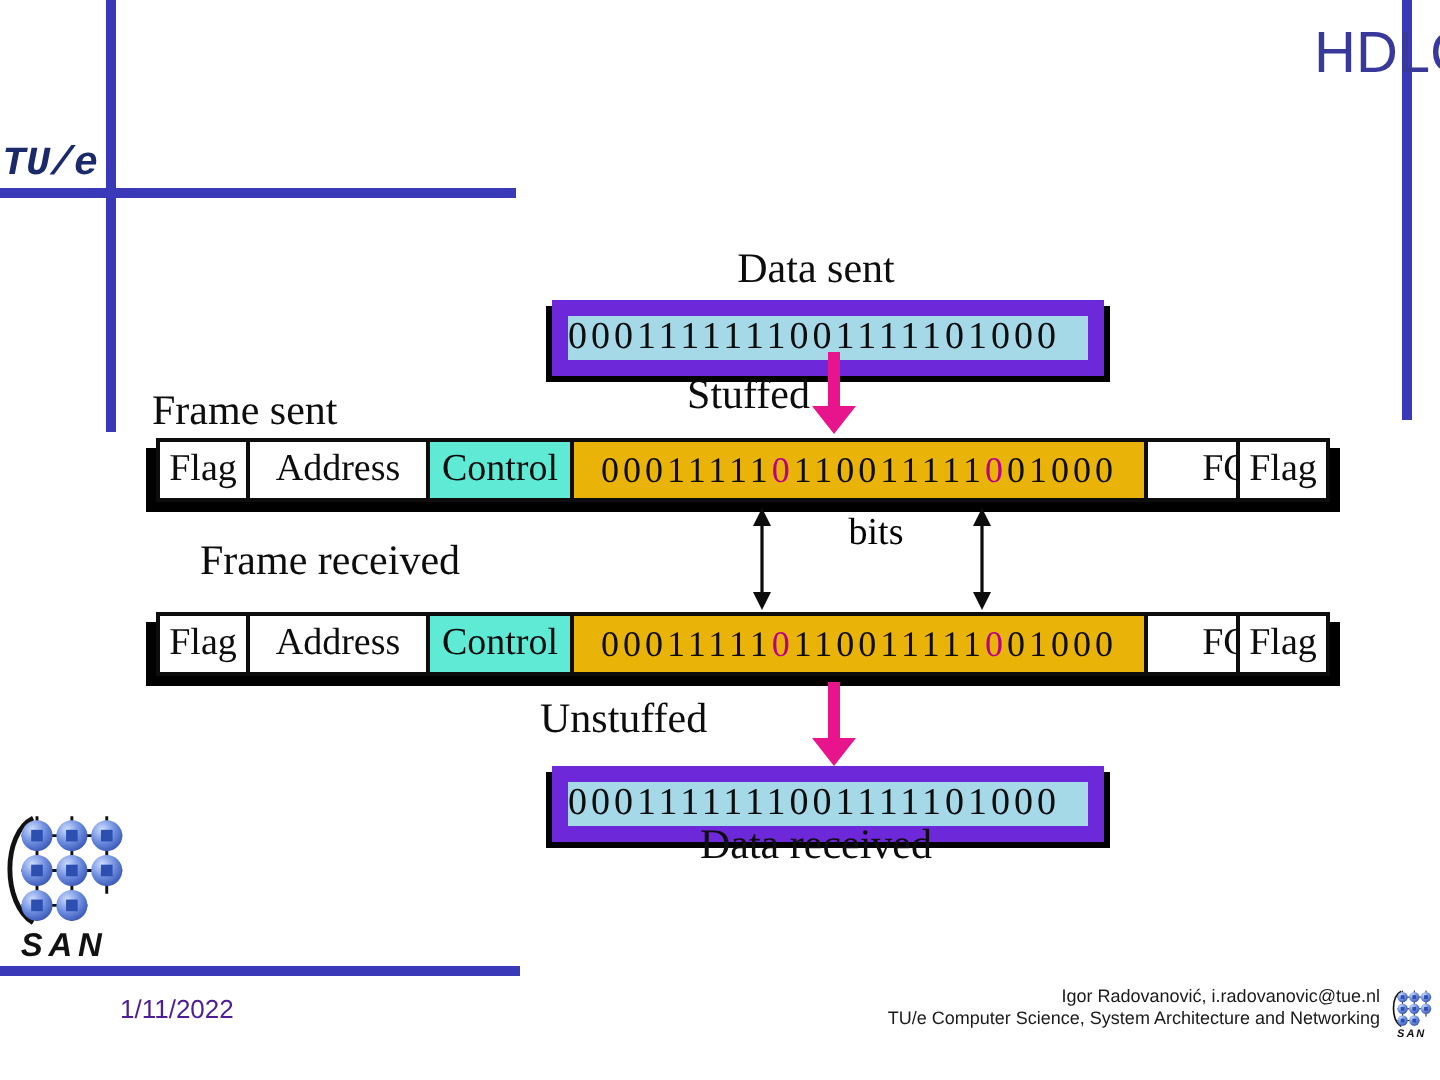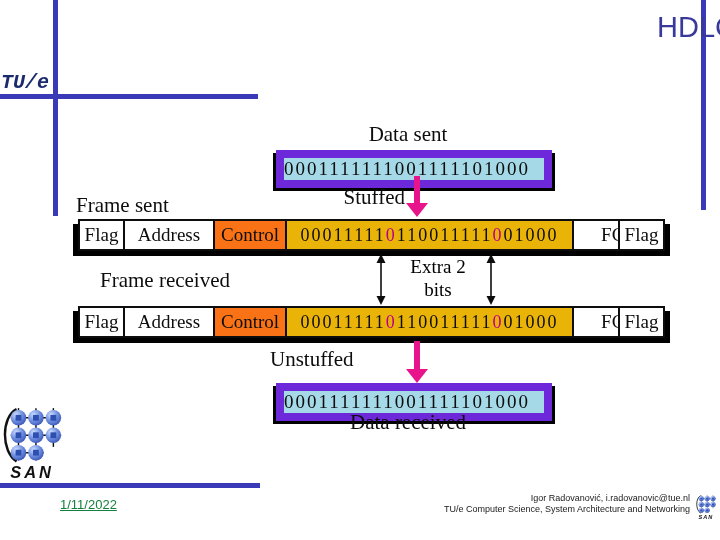--- a/index.html
+++ b/index.html
@@ -55,30 +55,30 @@
   .frame-row-sent{top:219px;}
   .frame-row-received{top:306px;}
   .fcell{
     box-sizing:border-box;border:2px solid #0d0d0d;background:#ffffff;
     display:flex;align-items:center;justify-content:center;
     font-size:19px;color:#0d0d0d;white-space:nowrap;
   }
   .fcell + .fcell{margin-left:-2px;}
   .fcell-flag{width:47px;}
   .fcell-address{width:92px;}
-  .fcell-control{width:74px;background:#f97316;}
+  .fcell-control{width:74px;background:#5eead4;}
   .fcell-bits{width:289px;background:#eab308;font-size:18px;letter-spacing:2px;}
   .fcell-fcs{width:43px;padding-left:44px;}
   .stuffed-bit{color:#bb0088;}
 
   .extra-label{left:394px;top:255px;width:88px;text-align:center;font-size:19px;line-height:23px;}
 
   .footer-date{
     left:60px;top:497px;font-family:"Liberation Sans",sans-serif;
-    font-size:13px;color:#15803d;text-decoration:underline;
+    font-size:13px;color:#4c1d95;
   }
   .footer-credits{
     left:300px;top:493px;width:390px;text-align:right;
     font-family:"Liberation Sans",sans-serif;font-size:9px;line-height:11px;color:#1a1a1a;
   }
 </style>
 </head>
 <body>
 
 <div class="abs rule vrule-left"></div>
@@ -121,21 +121,20 @@
   <line x1="8" y1="6" x2="8" y2="45" stroke="#0d0d0d" stroke-width="1.6"></line>
   <polygon points="3.5,9 12.5,9 8,0" fill="#0d0d0d"></polygon>
   <polygon points="3.5,42 12.5,42 8,51" fill="#0d0d0d"></polygon>
 </svg>
 <svg class="abs" style="left:483px;top:254px;" width="16" height="51">
   <line x1="8" y1="6" x2="8" y2="45" stroke="#0d0d0d" stroke-width="1.6"></line>
   <polygon points="3.5,9 12.5,9 8,0" fill="#0d0d0d"></polygon>
   <polygon points="3.5,42 12.5,42 8,51" fill="#0d0d0d"></polygon>
 </svg>
 <div class="abs extra-label">
-  <div>Extra 2</div>
   <div>bits</div>
 </div>
 
 <div class="abs dlabel frame-received-label">Frame received</div>
 <div class="abs frame-row frame-row-received">
     <div class="fcell fcell-flag">Flag</div>
     <div class="fcell fcell-address">Address</div>
     <div class="fcell fcell-control">Control</div>
     <div class="fcell fcell-bits">
       <span>00011111</span>

